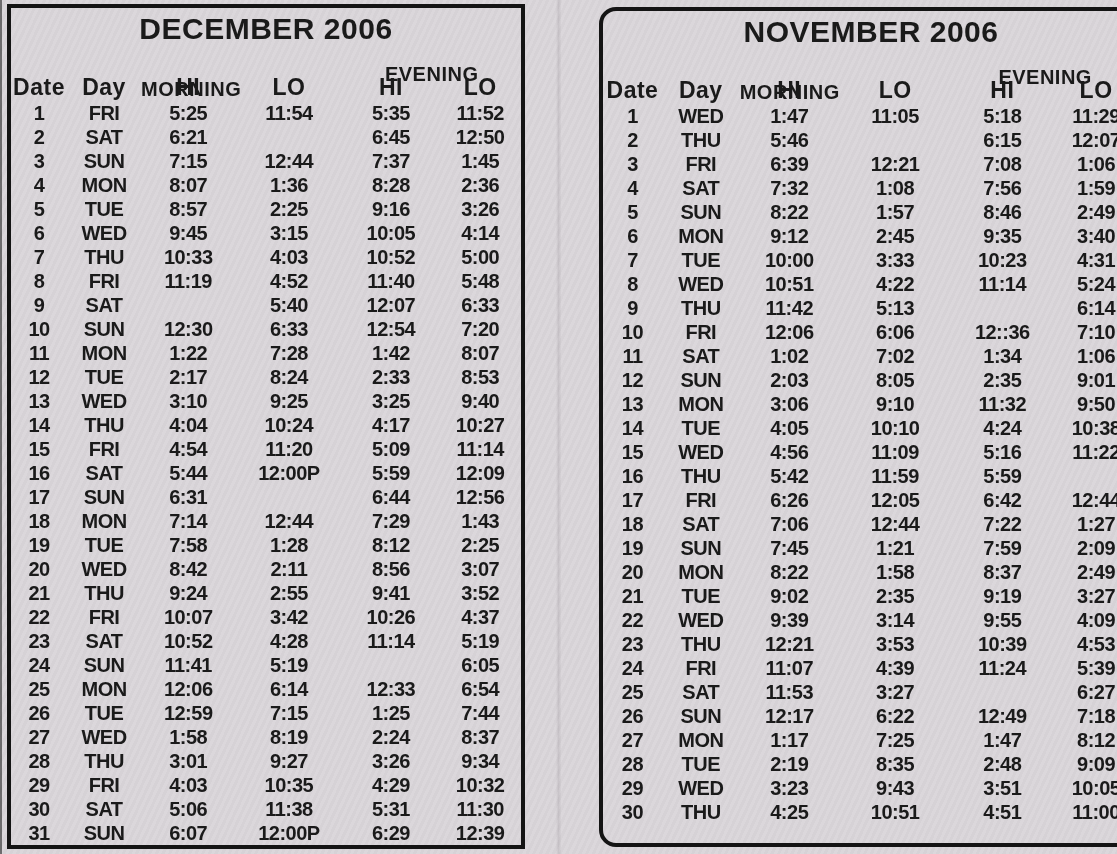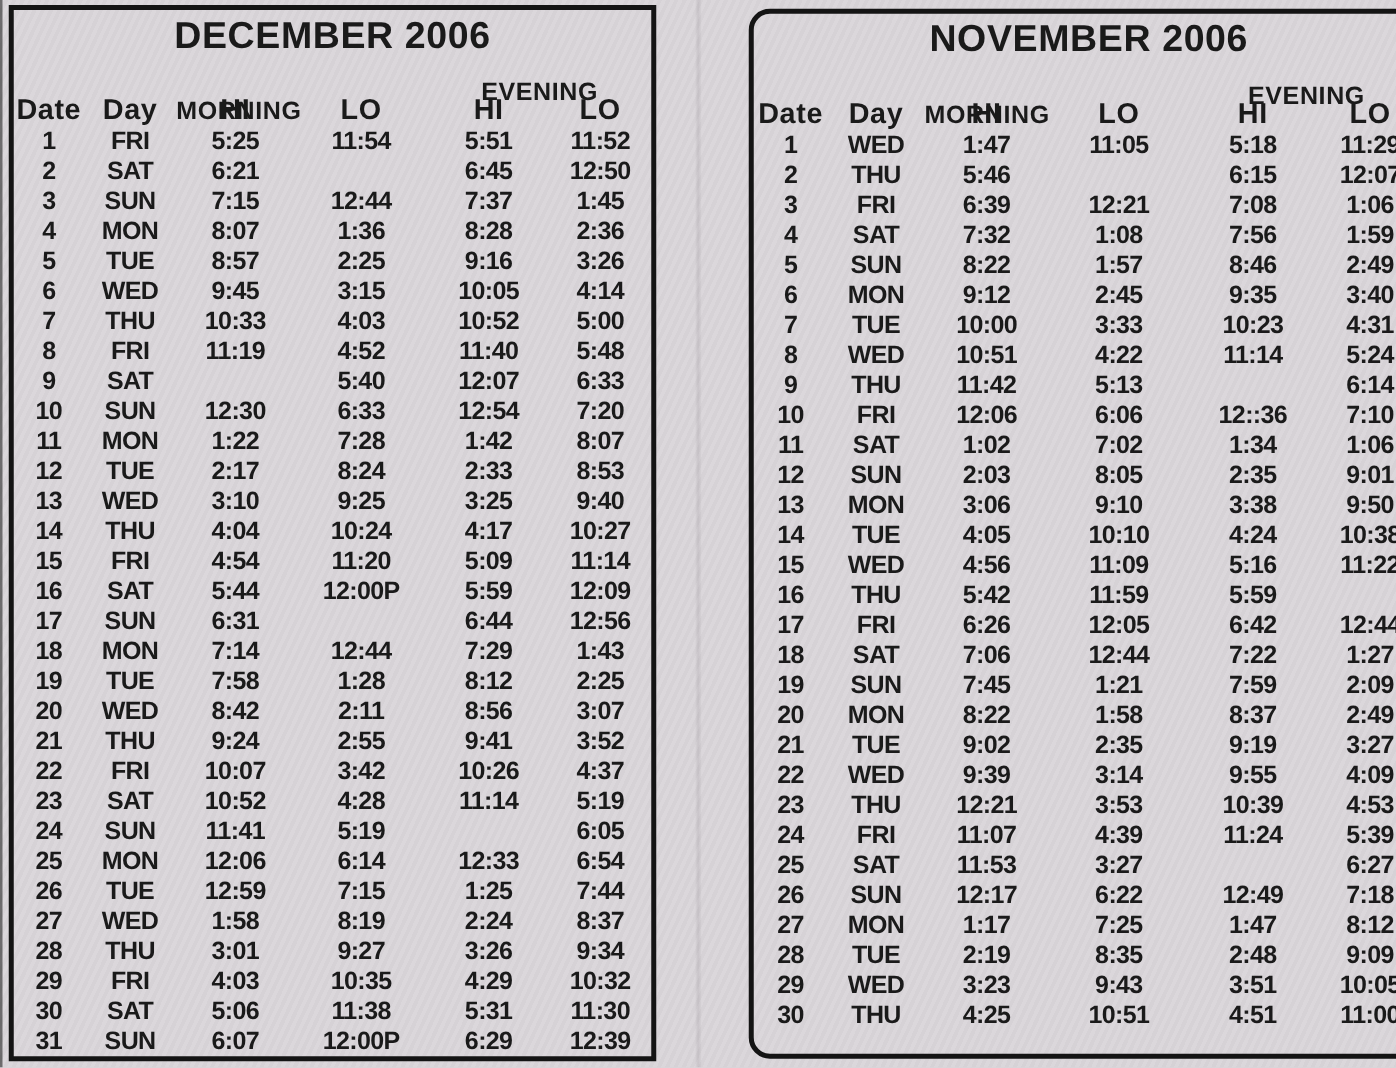--- a/index.html
+++ b/index.html
@@ -86,21 +86,21 @@
       <div class="cell">LO</div>
       <div class="cell">HI</div>
       <div class="cell">LO</div>
     </div>
     <div class="rows">
         <div class="grid trow">
           <div class="cell">1</div>
           <div class="cell">FRI</div>
           <div class="cell">5:25</div>
           <div class="cell">11:54</div>
-          <div class="cell">5:51</div>
+          <div class="cell">5:35</div>
           <div class="cell">11:52</div>
         </div>
         <div class="grid trow">
           <div class="cell">2</div>
           <div class="cell">SAT</div>
           <div class="cell">6:21</div>
           <div class="cell"></div>
           <div class="cell">6:45</div>
           <div class="cell">12:50</div>
         </div>
@@ -449,21 +449,21 @@
           <div class="cell">2:03</div>
           <div class="cell">8:05</div>
           <div class="cell">2:35</div>
           <div class="cell">9:01</div>
         </div>
         <div class="grid trow">
           <div class="cell">13</div>
           <div class="cell">MON</div>
           <div class="cell">3:06</div>
           <div class="cell">9:10</div>
-          <div class="cell">3:38</div>
+          <div class="cell">11:32</div>
           <div class="cell">9:50</div>
         </div>
         <div class="grid trow">
           <div class="cell">14</div>
           <div class="cell">TUE</div>
           <div class="cell">4:05</div>
           <div class="cell">10:10</div>
           <div class="cell">4:24</div>
           <div class="cell">10:38</div>
         </div>

